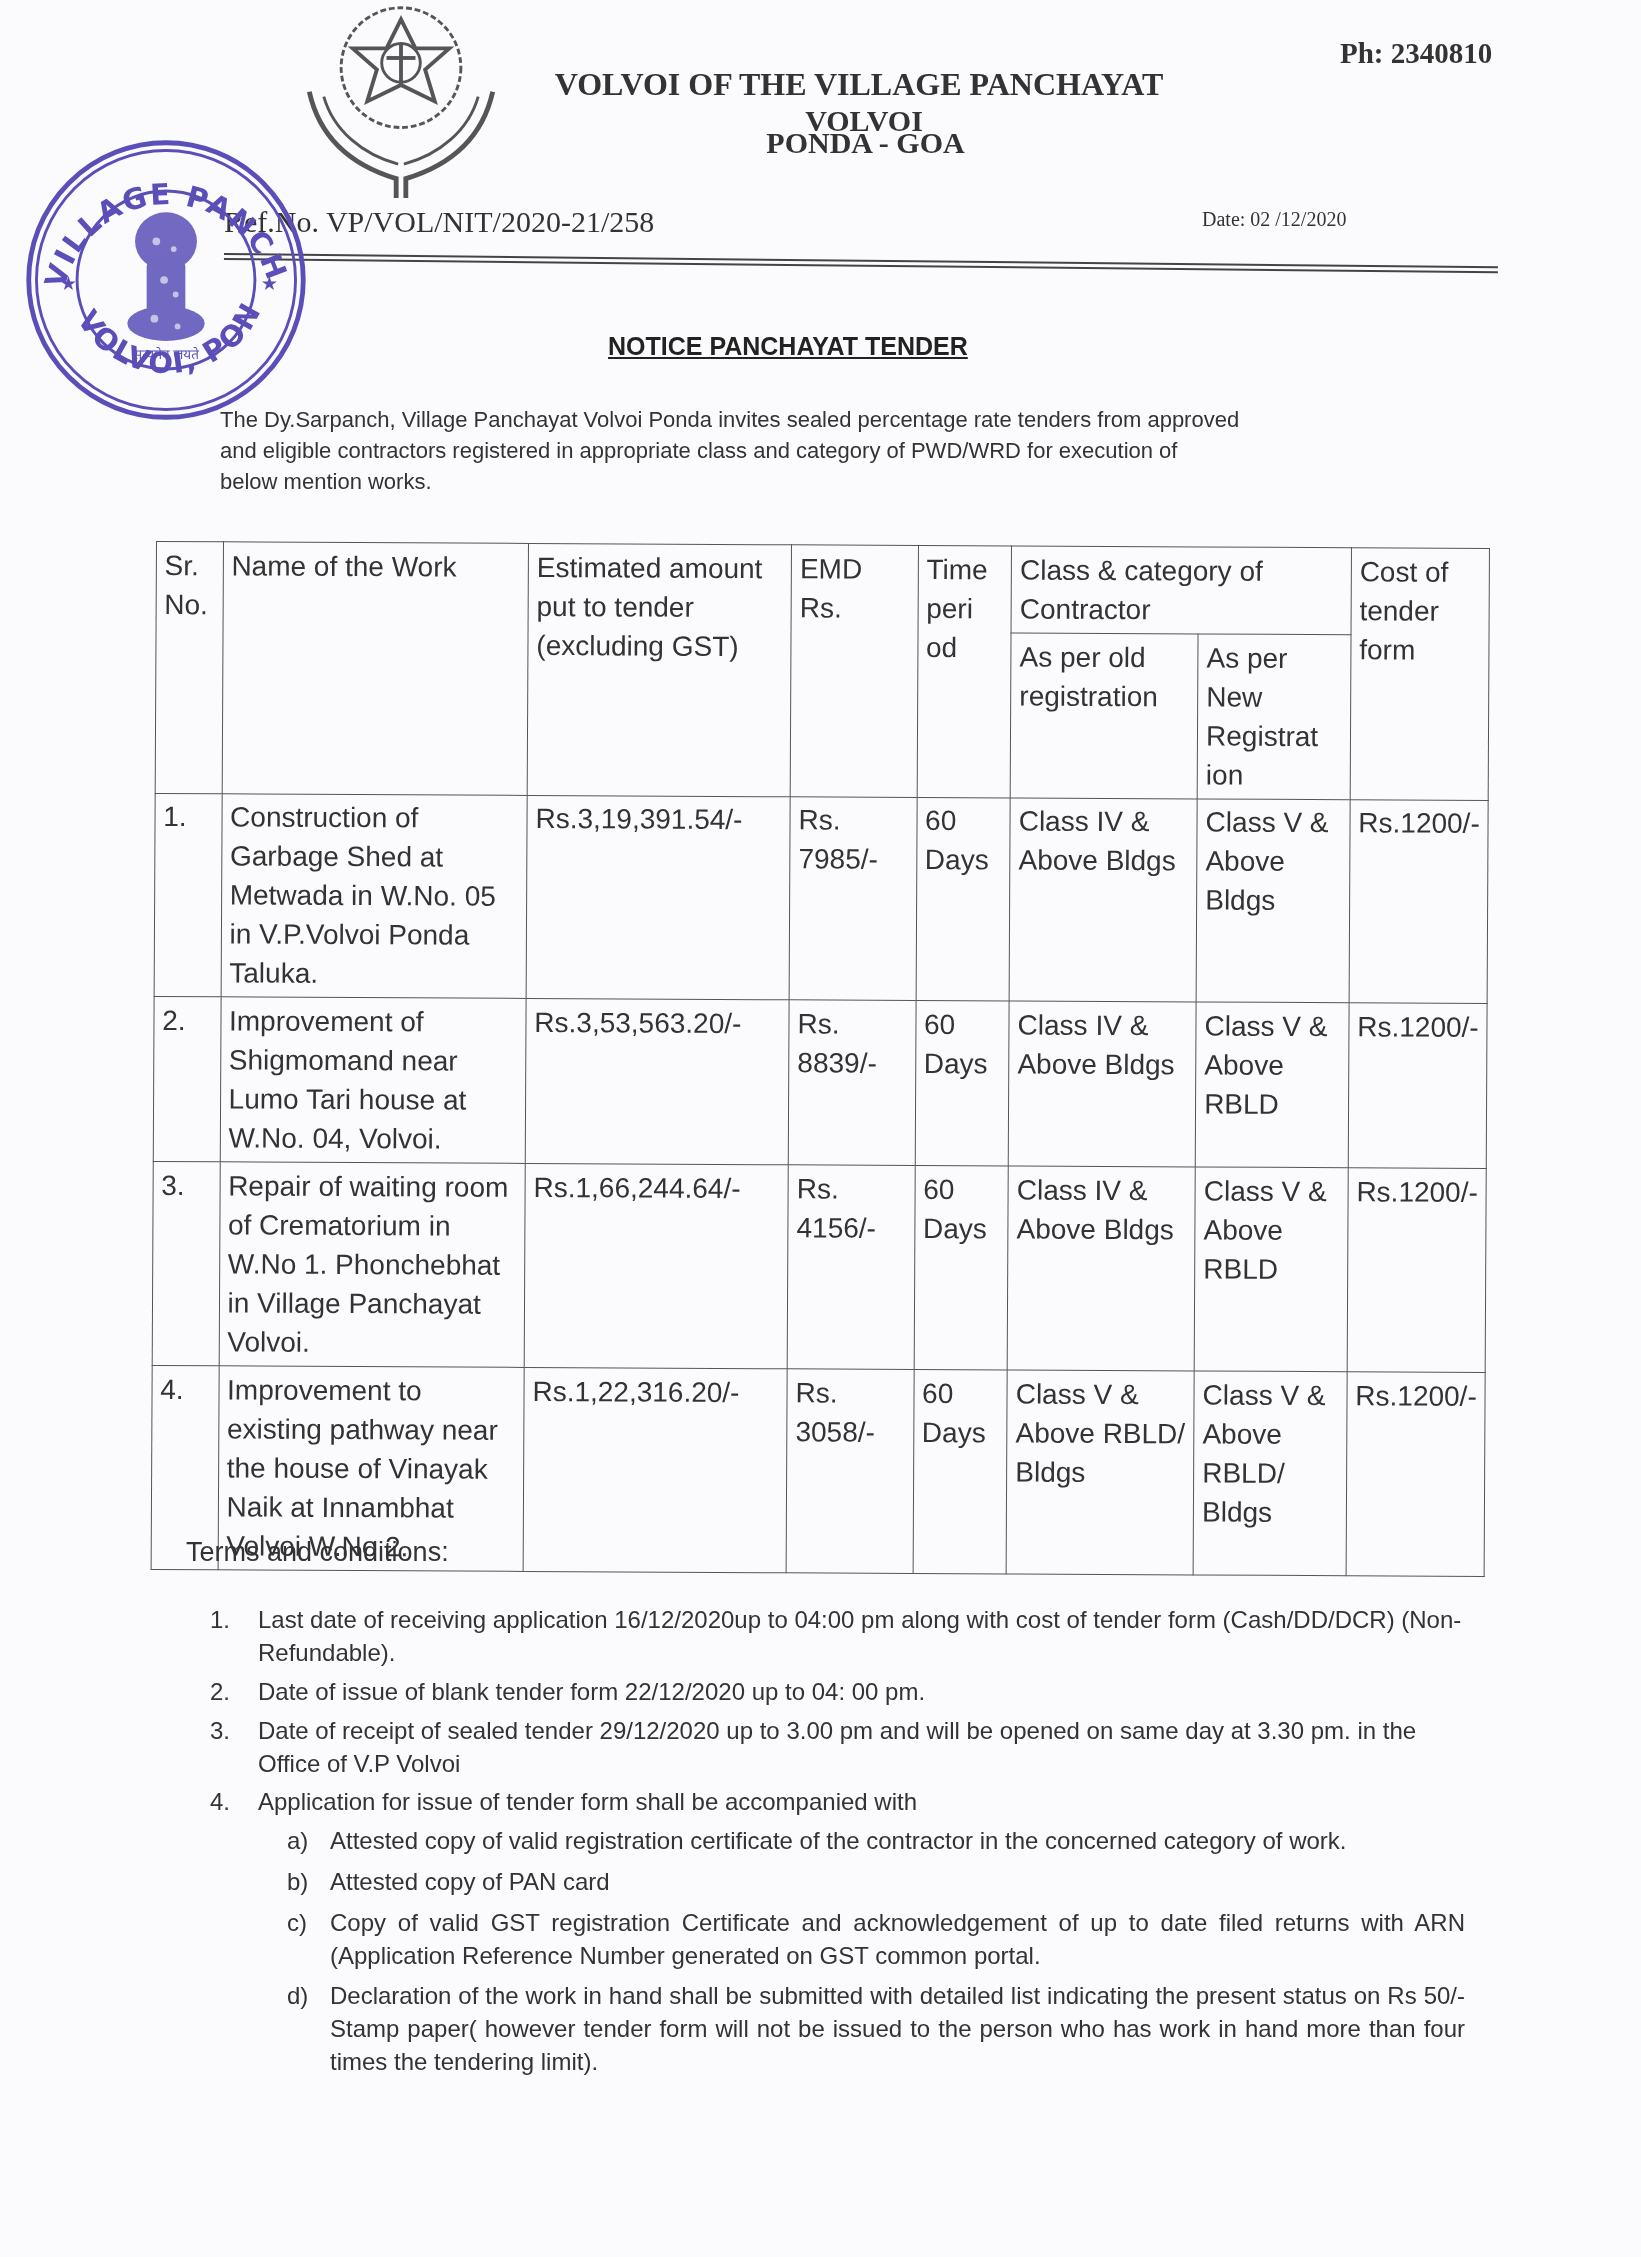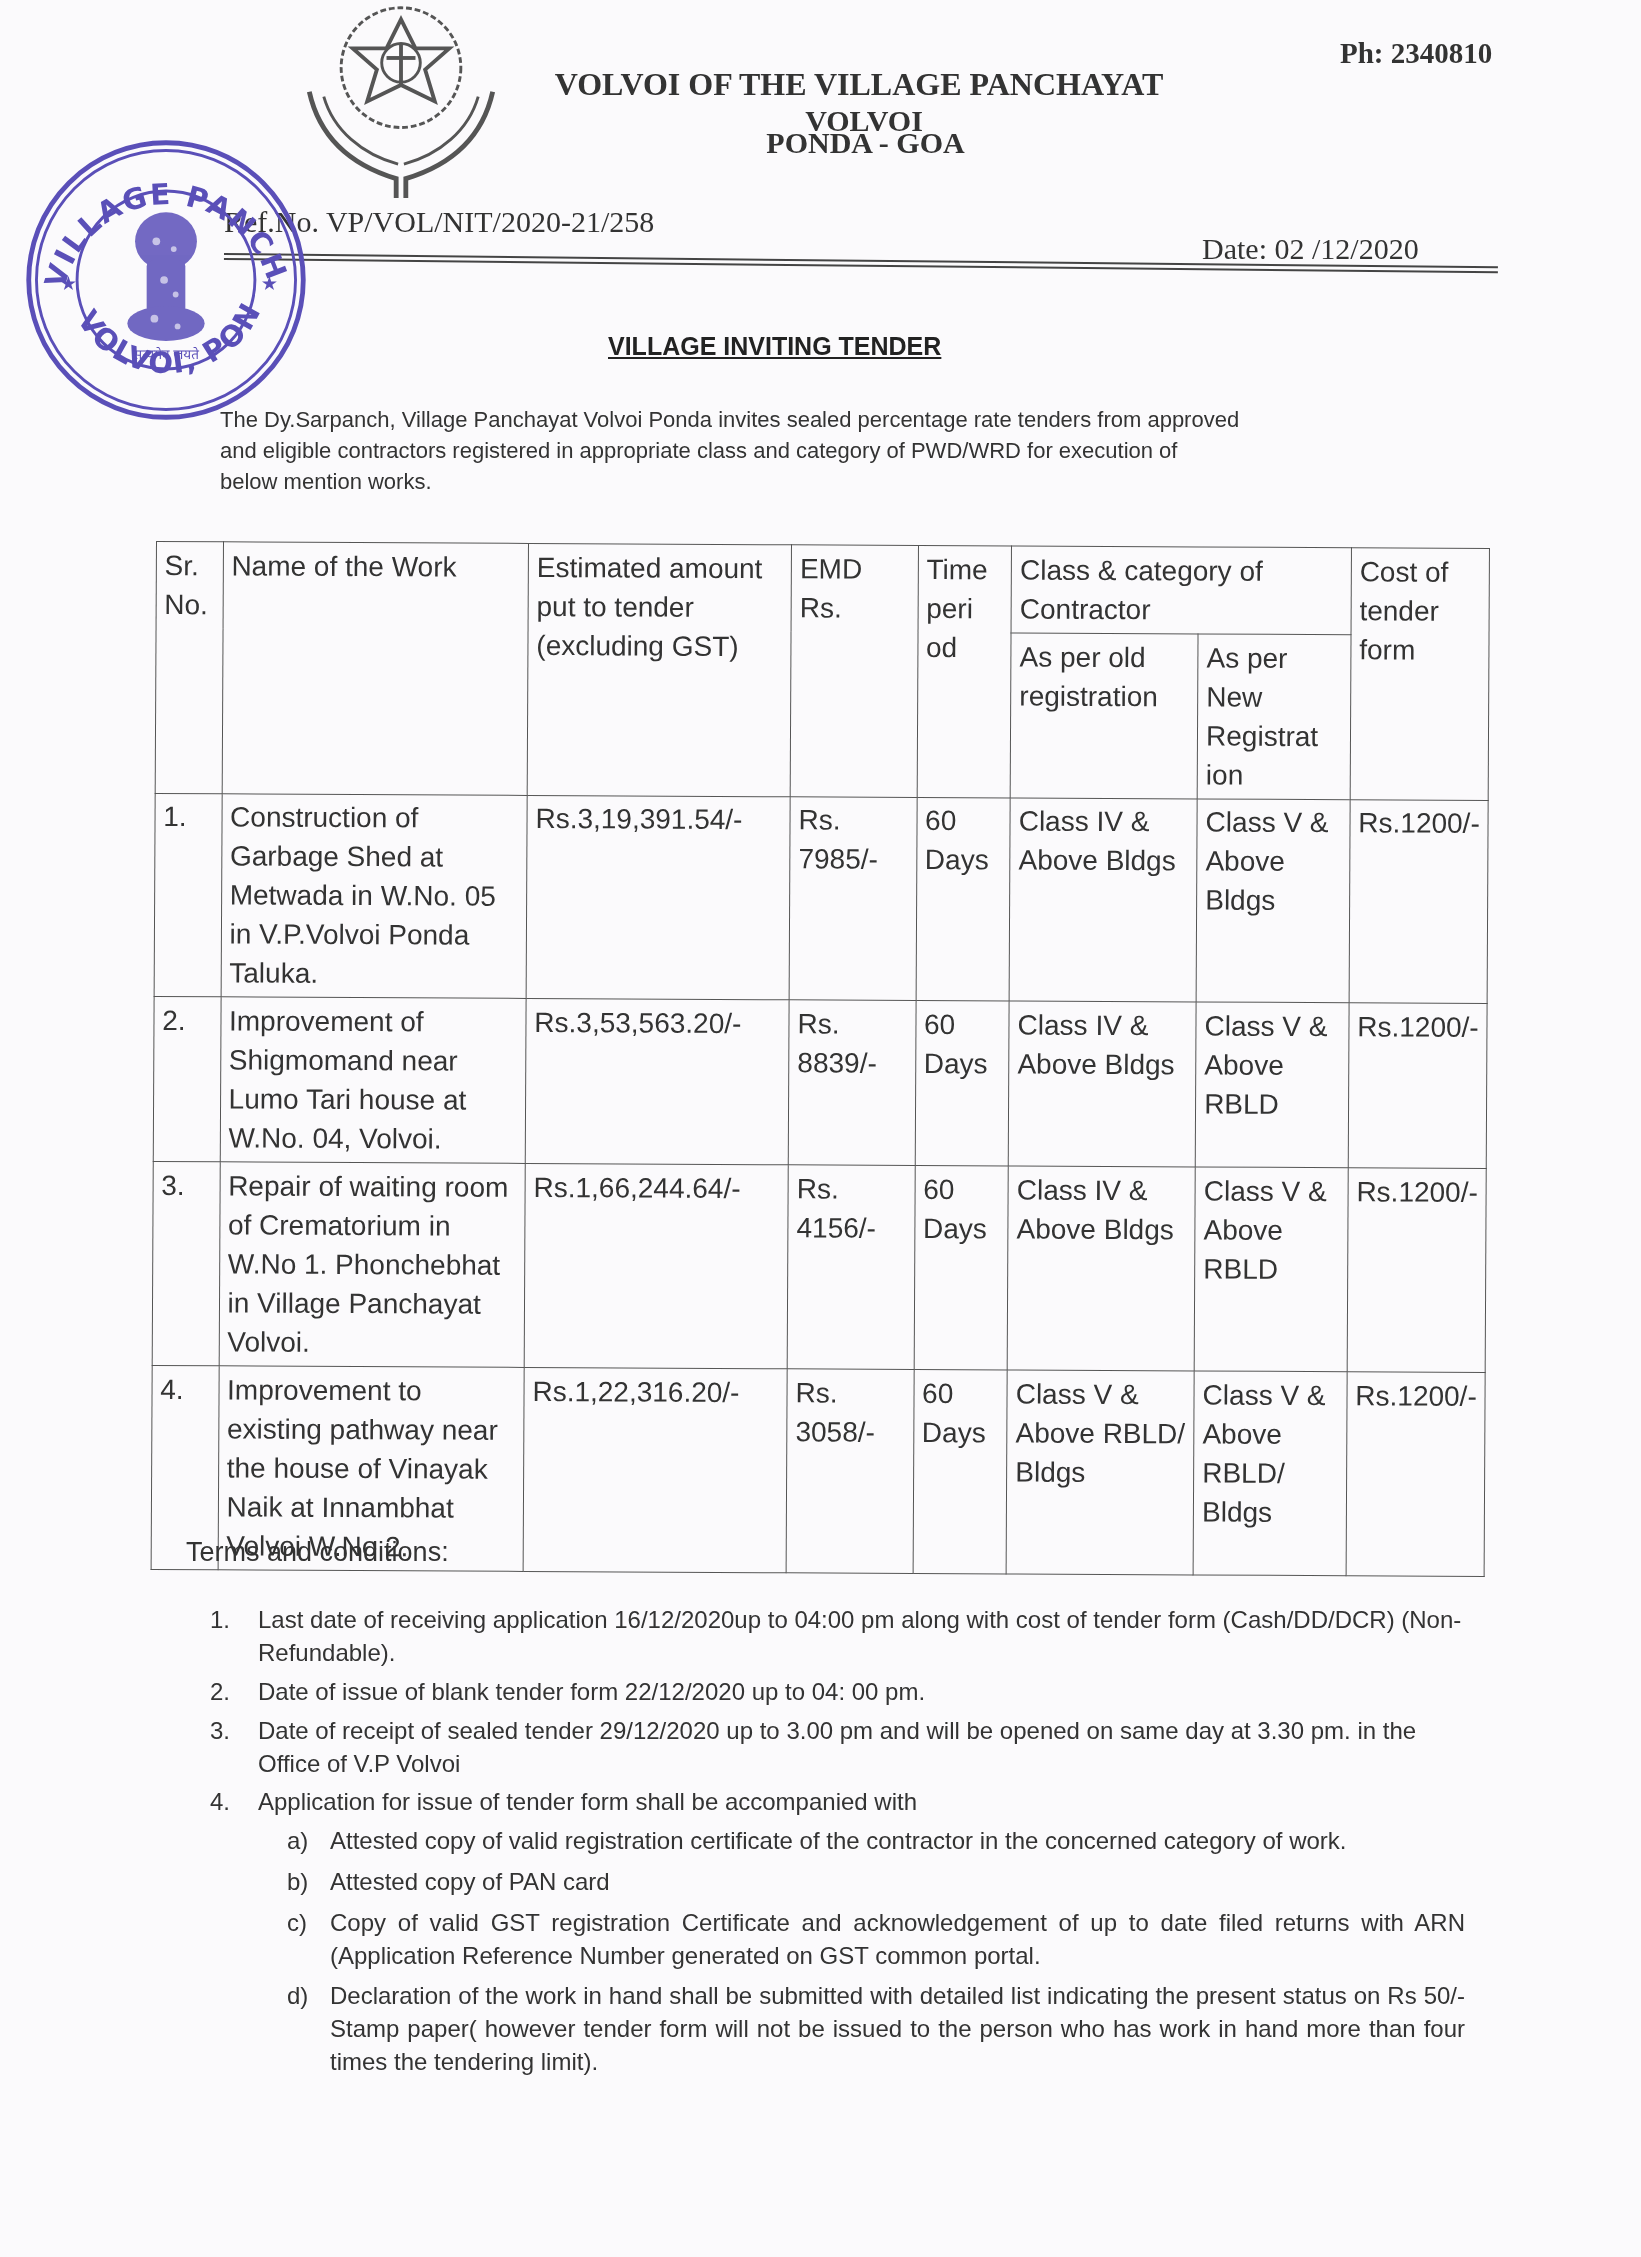--- a/index.html
+++ b/index.html
@@ -13,21 +13,21 @@
   .abs { position: absolute; }
 
   
   .emblem { left: 290px; top: 0px; width: 222px; height: 198px; }
   .phone { left: 1340px; top: 37px; font-size: 29px; font-weight: bold; color: #333; }
   .office { left: 0; width: 1641px; text-align: center; font-weight: bold; color: #333; }
   .office.l1 { top: 66px; font-size: 32px; padding-left: 77px; box-sizing: border-box; }
   .office.l2 { top: 104px; font-size: 30px; padding-left: 87px; box-sizing: border-box; }
   .office.l3 { top: 126px; font-size: 30px; padding-left: 90px; box-sizing: border-box; }
   .refno { left: 224px; top: 205px; font-size: 30px; color: #333; }
-  .date { left: 1202px; top: 232px; font-size: 30px; color: #333; }
+  .date { left: 1202px; top: 208px; font-size: 20px; color: #333; }
   .rule { left: 224px; top: 253px; width: 1274px; height: 9.7px; transform: rotate(0.6deg); transform-origin: left top; }
   .rule:before, .rule:after { content: ""; position: absolute; left: 0; right: 0; height: 1.9px; background: #444; }
   .rule:before { top: 0; } .rule:after { top: 4.8px; }
 
   .stamp { left: 21px; top: 135px; width: 290px; height: 290px; }
 
   .notice-title { left: 608px; top: 332px; font-size: 25px; font-weight: bold; text-decoration: underline; color: #222; }
 
   .intro { left: 220px; top: 404px; width: 1255px; font-size: 22px; line-height: 31px; color: #333; }
   .intro p { margin: 0; }
@@ -109,21 +109,21 @@
         <circle cx="158" cy="118" r="3"></circle>
         <circle cx="148" cy="150" r="4"></circle>
       <circle cx="160" cy="165" r="3"></circle>
         <circle cx="138" cy="190" r="4"></circle>
         <circle cx="162" cy="198" r="3"></circle>
     </g>
     <text x="150" y="232" text-anchor="middle" font-size="14" fill="#5a4fb8">सत्यमेव जयते</text>
   </svg>
 </div>
 
-<div class="abs notice-title">VILLAGE INVITING TENDER</div>
+<div class="abs notice-title">NOTICE PANCHAYAT TENDER</div>
 
 <div class="abs intro">
   <p>The Dy.Sarpanch, Village Panchayat Volvoi Ponda invites sealed percentage rate tenders from approved</p>
   <p>and eligible contractors registered in appropriate class and category of PWD/WRD for execution of</p>
   <p>below mention works.</p>
 </div>
 
 <table class="tender-table">
   <thead>
     <tr class="h1">

